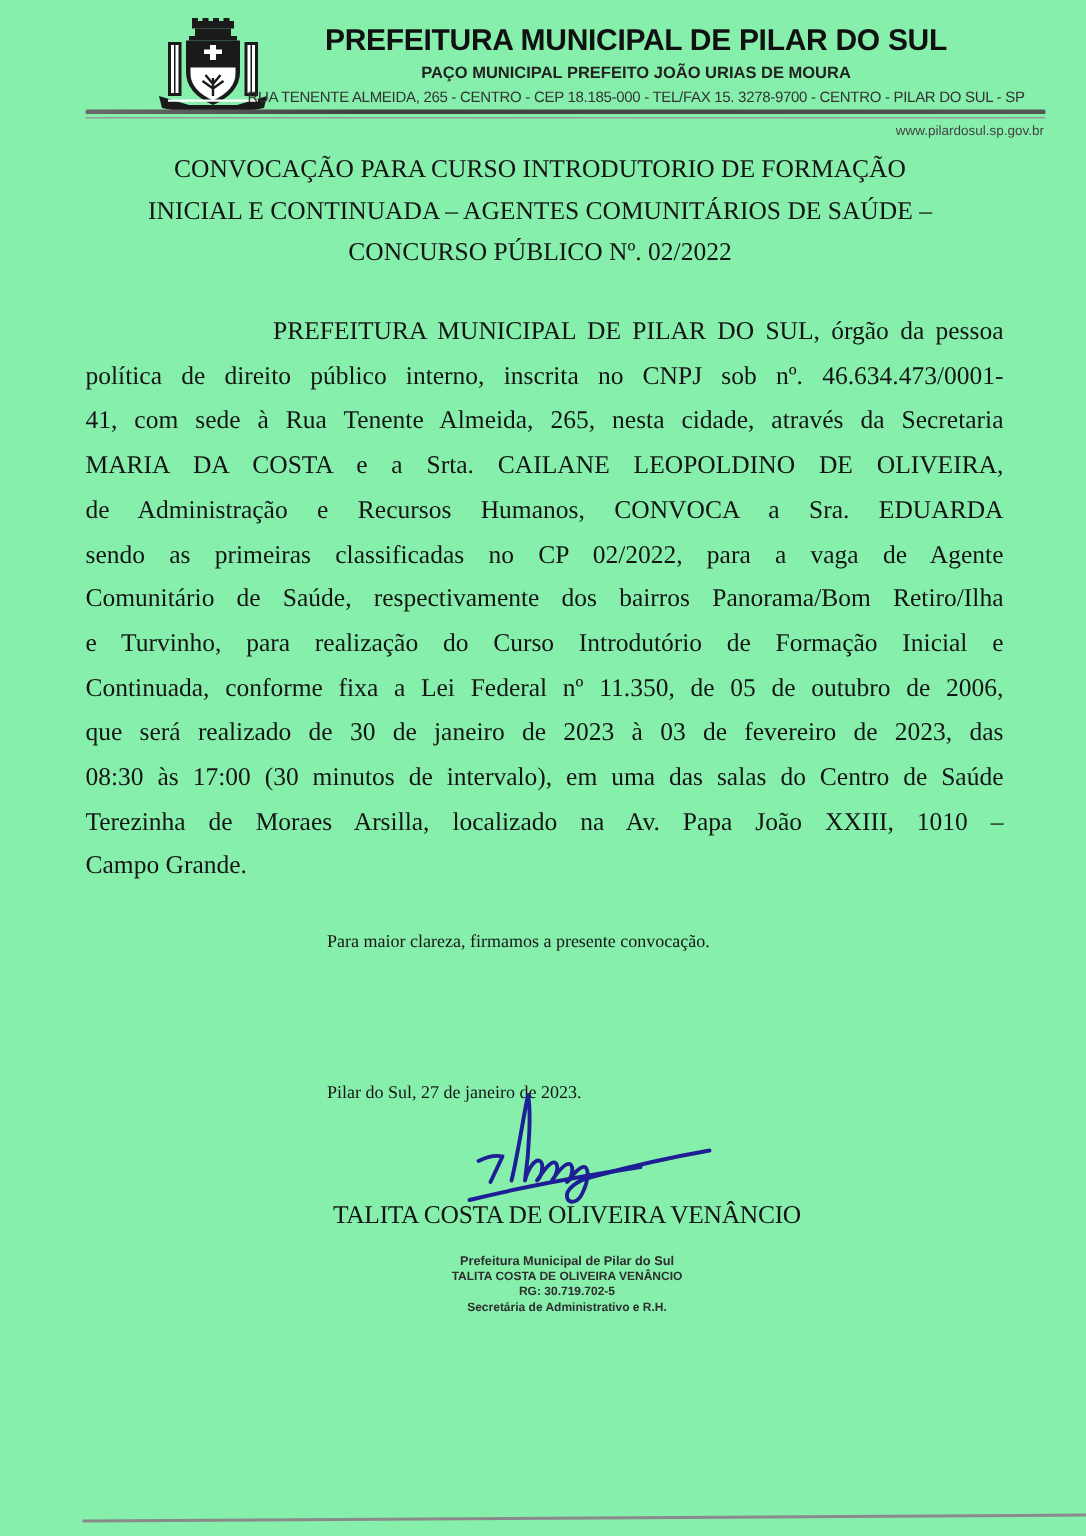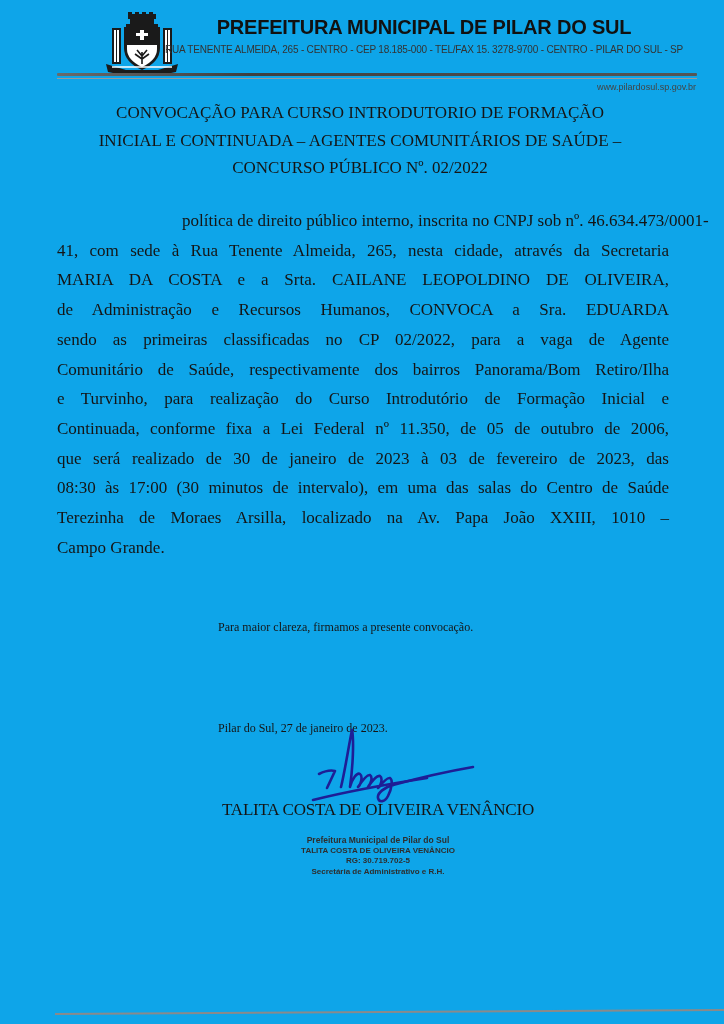--- a/index.html
+++ b/index.html
@@ -1,18 +1,18 @@
 <!DOCTYPE html>
 <html><head>
 <meta charset="utf-8">
 <style>
   html, body { margin:0; padding:0; background:#e8e8e8; }
   .page {
     position:relative; width:724px; height:1024px; margin:0 auto;
-    background:#0ea5e9; overflow:hidden;
+    background:#86efac; overflow:hidden;
     font-family:"Liberation Serif", serif; color:#1c1c1c;
   }
 
   
   .crest { position:absolute; left:98px; top:12px; width:88px; height:66px; }
   .hdr-text { position:absolute; left:150px; top:16px; width:548px; text-align:center;
               font-family:"Liberation Sans", sans-serif; }
   .hdr-title { font-size:20px; font-weight:bold; letter-spacing:-0.2px; color:#111; }
   .hdr-sub   { margin-top:4px; font-size:11px; font-weight:bold; color:#222; }
   .hdr-addr  { margin-top:5px; font-size:10px; letter-spacing:-0.2px; color:#333; white-space:nowrap; }
@@ -77,36 +77,38 @@
     <rect x="38" y="21" width="12" height="3" fill="#ffffff"></rect>
 
     <path d="M44 52 L44 40 M44 44 L39 38 M44 44 L49 38 M44 47 L37 42 M44 47 L51 42" stroke="#1a1a1a" stroke-width="1.6" fill="none"></path>
 
     <path d="M8 52 L28 58 L60 58 L80 52 L78 60 L58 64 L30 64 L10 60 Z" fill="#1a1a1a"></path>
     <path d="M14 55 L74 55" stroke="#fff" stroke-width="1.5"></path>
   </svg>
 
   <div class="hdr-text">
     <div class="hdr-title">PREFEITURA MUNICIPAL DE PILAR DO SUL</div>
+    <div class="hdr-sub">PAÇO MUNICIPAL PREFEITO JOÃO URIAS DE MOURA</div>
     <div class="hdr-addr">RUA TENENTE ALMEIDA, 265 - CENTRO - CEP 18.185-000 - TEL/FAX 15. 3278-9700 - CENTRO - PILAR DO SUL - SP</div>
   </div>
 
   <div class="hdr-rule">
     <div class="r1"></div>
       <div class="r2"></div>
   </div>
   <div class="hdr-web">www.pilardosul.sp.gov.br</div>
 
   <div class="doc-title">
       <div>CONVOCAÇÃO PARA CURSO INTRODUTORIO DE FORMAÇÃO</div>
       <div>INICIAL E CONTINUADA – AGENTES COMUNITÁRIOS DE SAÚDE –</div>
       <div>CONCURSO PÚBLICO Nº. 02/2022</div>
     </div>
 
   <div class="doc-body">
+      <div class="body-line">PREFEITURA MUNICIPAL DE PILAR DO SUL, órgão da pessoa</div>
       <div class="body-line">política de direito público interno, inscrita no CNPJ sob nº. 46.634.473/0001-</div>
       <div class="body-line">41, com sede à Rua Tenente Almeida, 265, nesta cidade, através da Secretaria</div>
       <div class="body-line">MARIA DA COSTA e a Srta. CAILANE LEOPOLDINO DE OLIVEIRA,</div>
       <div class="body-line">de Administração e Recursos Humanos, CONVOCA a Sra. EDUARDA</div>
       <div class="body-line">sendo as primeiras classificadas no CP 02/2022, para a vaga de Agente</div>
       <div class="body-line">Comunitário de Saúde, respectivamente dos bairros Panorama/Bom Retiro/Ilha</div>
       <div class="body-line">e Turvinho, para realização do Curso Introdutório de Formação Inicial e</div>
       <div class="body-line">Continuada, conforme fixa a Lei Federal nº 11.350, de 05 de outubro de 2006,</div>
       <div class="body-line">que será realizado de 30 de janeiro de 2023 à 03 de fevereiro de 2023, das</div>
       <div class="body-line">08:30 às 17:00 (30 minutos de intervalo), em uma das salas do Centro de Saúde</div>

